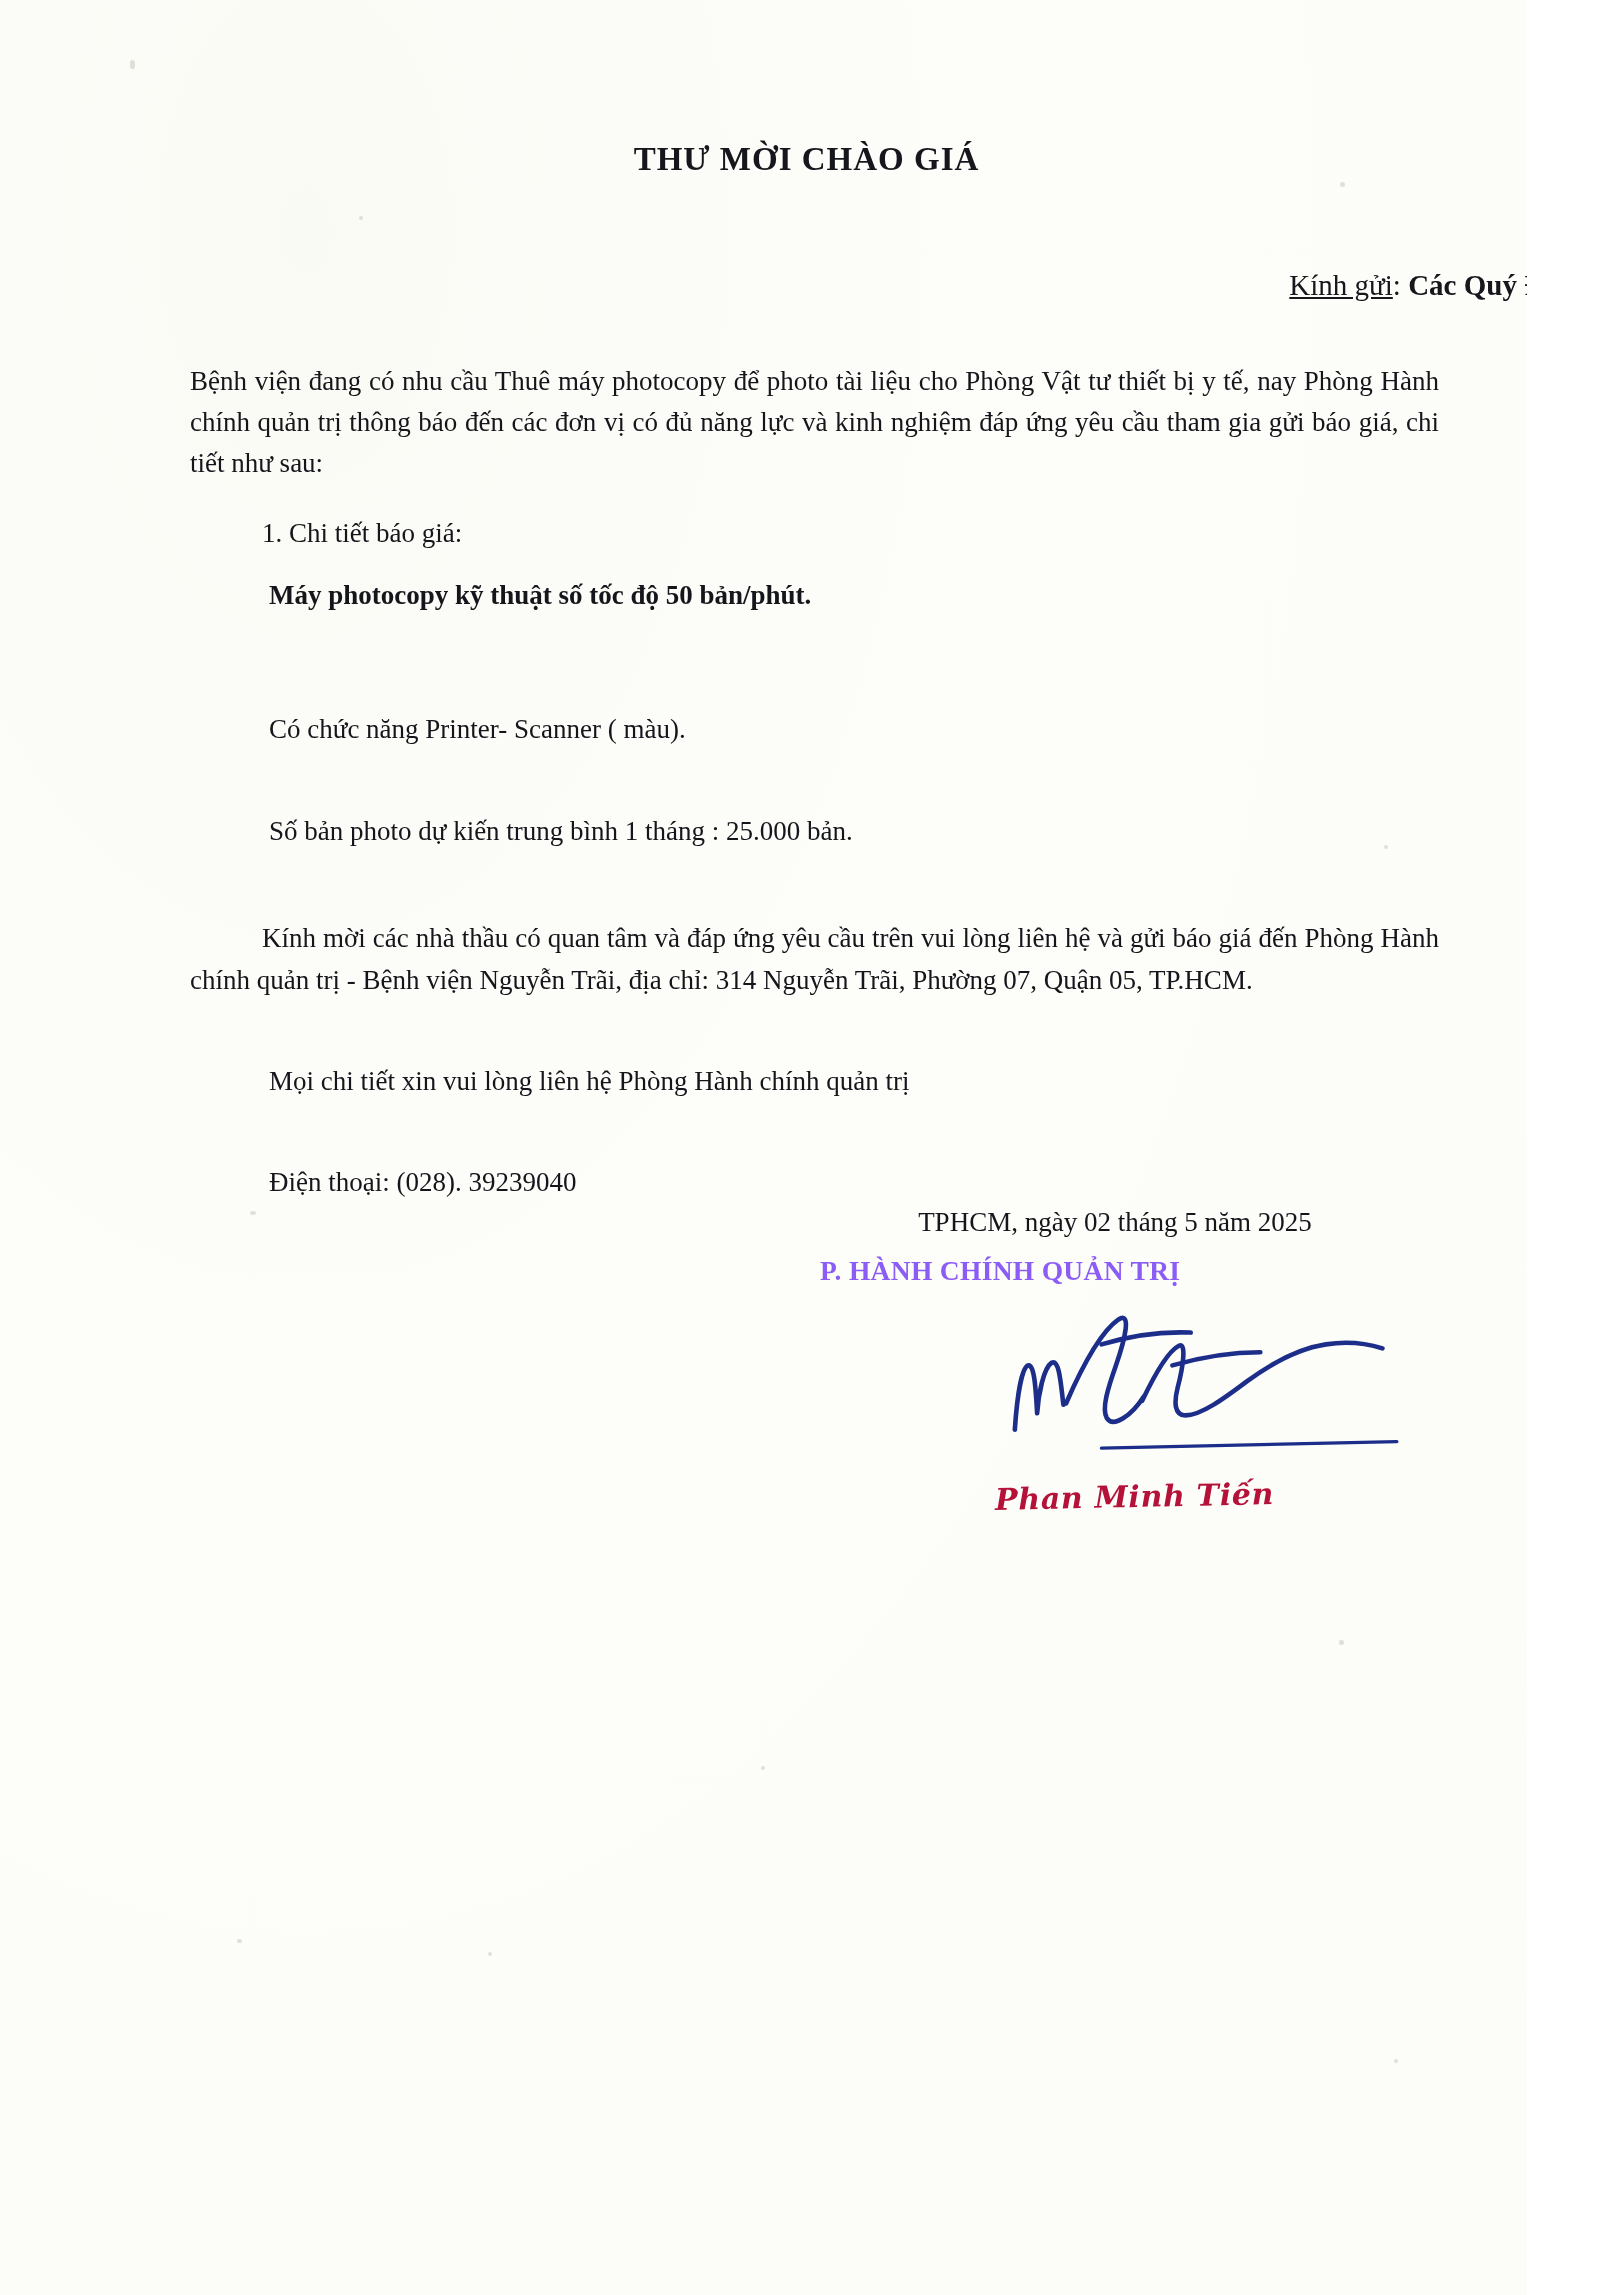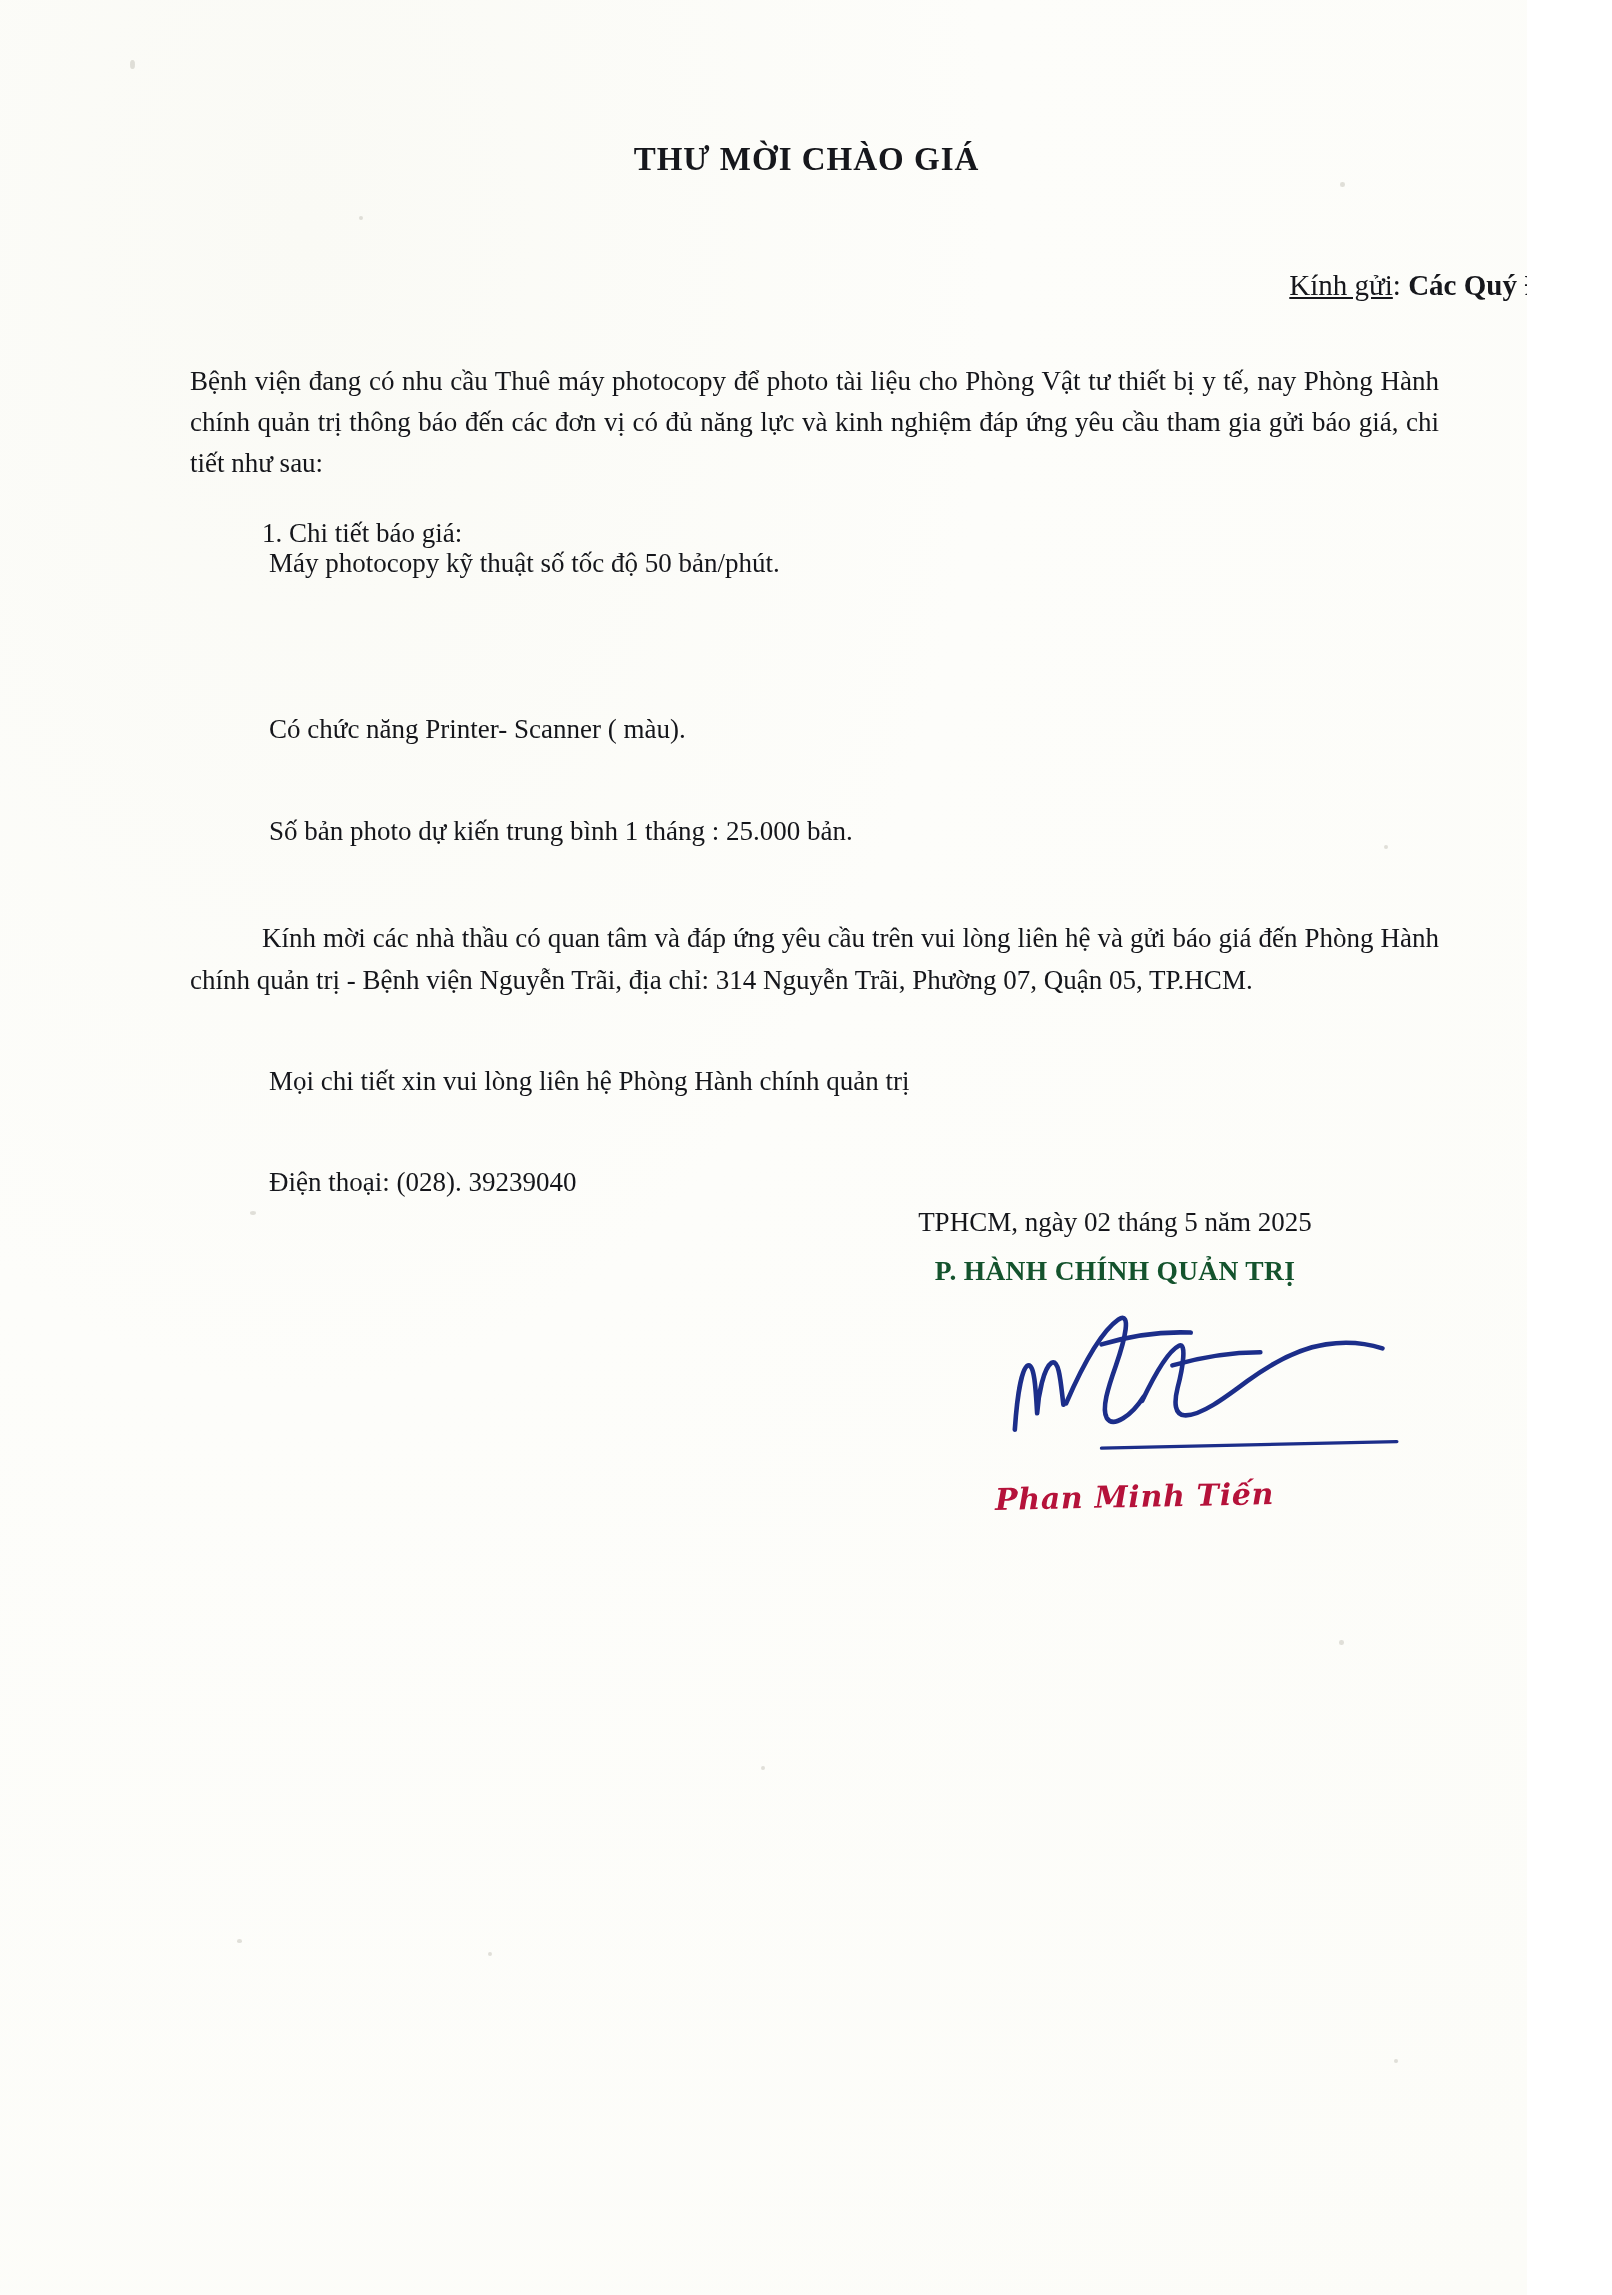--- a/index.html
+++ b/index.html
@@ -79,21 +79,21 @@
     color: #15161b;
   }
   .item-1 { top: 518px; }
   .spec {
     position: absolute;
     left: 269px;
     width: 1174px;
     font-size: 27px;
     color: #15161b;
   }
-  .spec-1 { top: 548px; }
+  .spec-1 { top: 580px; font-weight: bold; }
   .spec-2 { top: 651px; }
   .spec-3 { top: 714px; }
   .spec-4 { top: 816px; }
   .item-2 { top: 857px; }
   .invite {
     position: absolute;
     left: 190px;
     width: 1249px;
     top: 918px;
     font-size: 27px;
@@ -123,25 +123,24 @@
     top: 1207px;
     text-align: center;
     font-size: 27px;
     color: #15161b;
   }
   .sign-dept {
     position: absolute;
     left: 820px;
     width: 590px;
     top: 1255px;
-    text-align: center;
     font-size: 27.5px;
     font-weight: bold;
     letter-spacing: 0.3px;
-    color: #14532d;
+    color: #8b5cf6;
   }
   .signature-scribble {
     position: absolute;
     left: 1003px;
     top: 1305px;
     width: 407px;
     height: 151px;
   }
   .signature-name {
     position: absolute;

